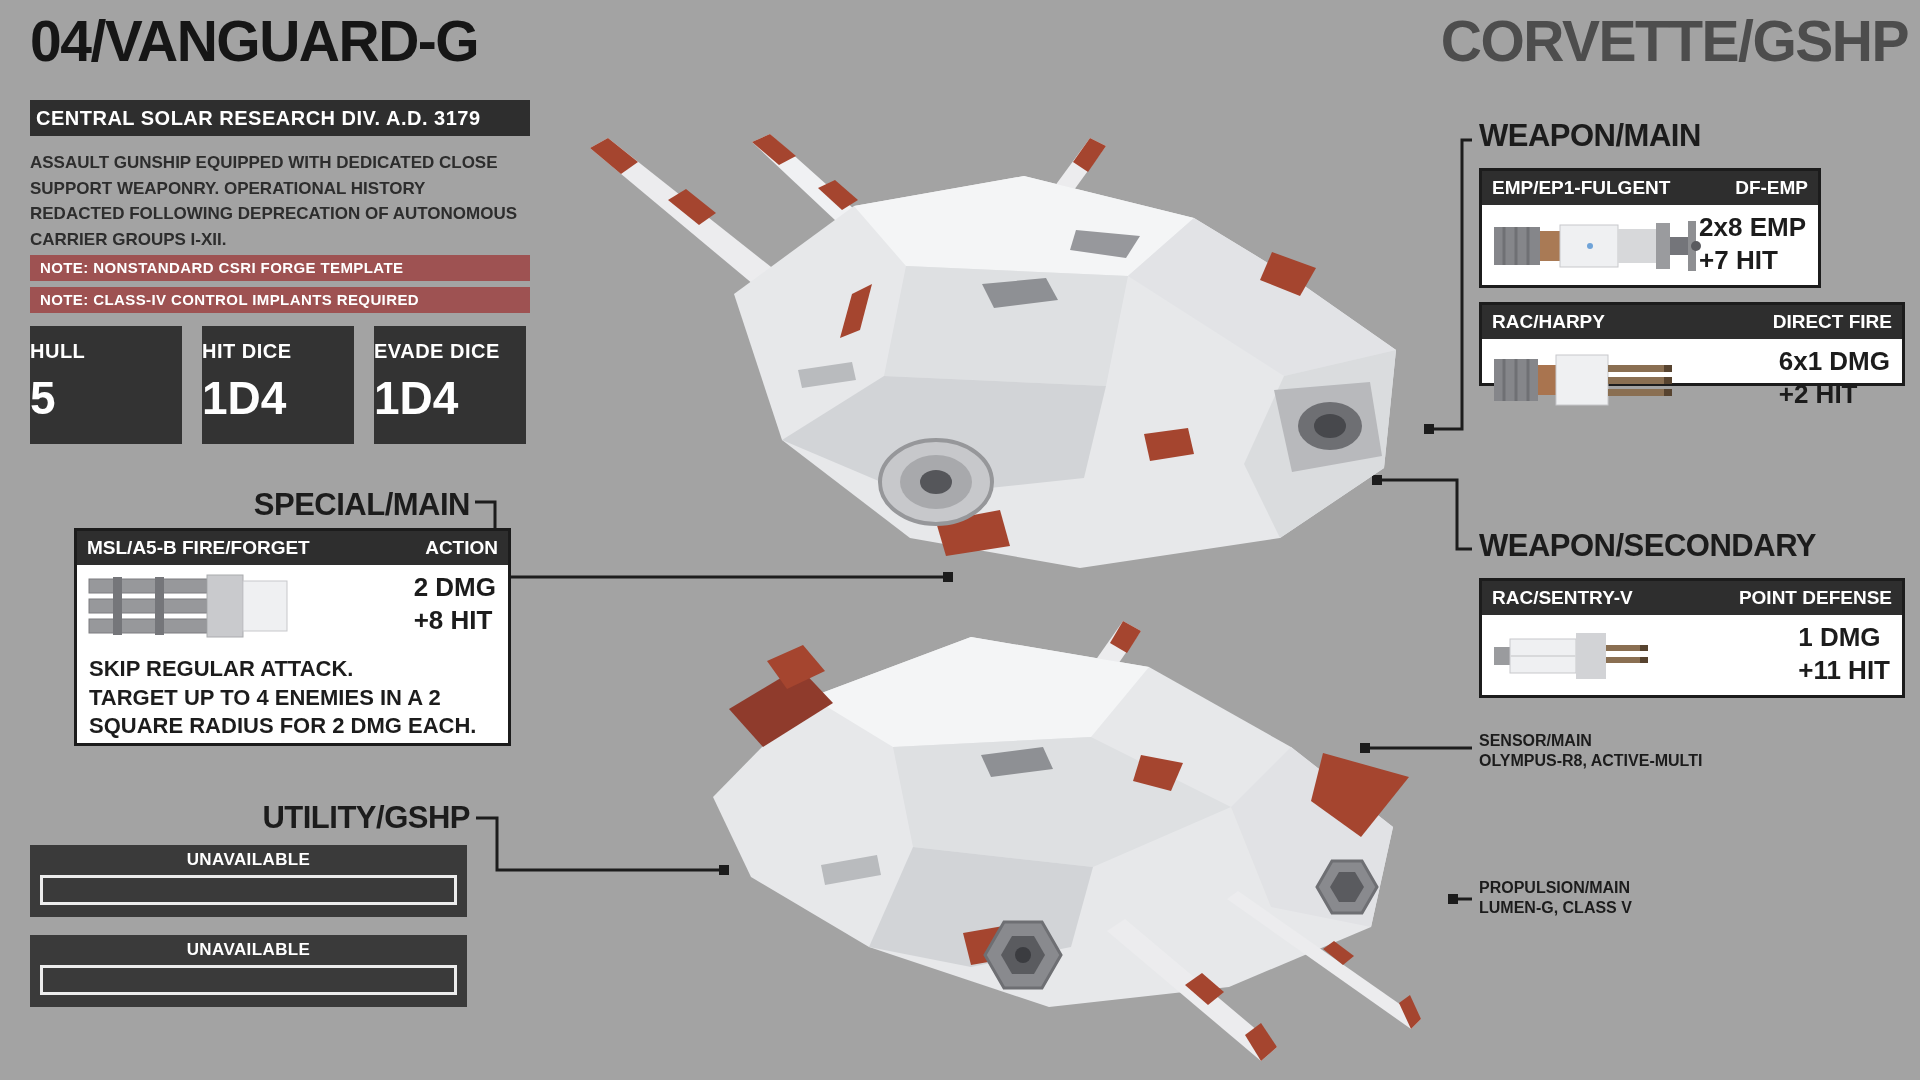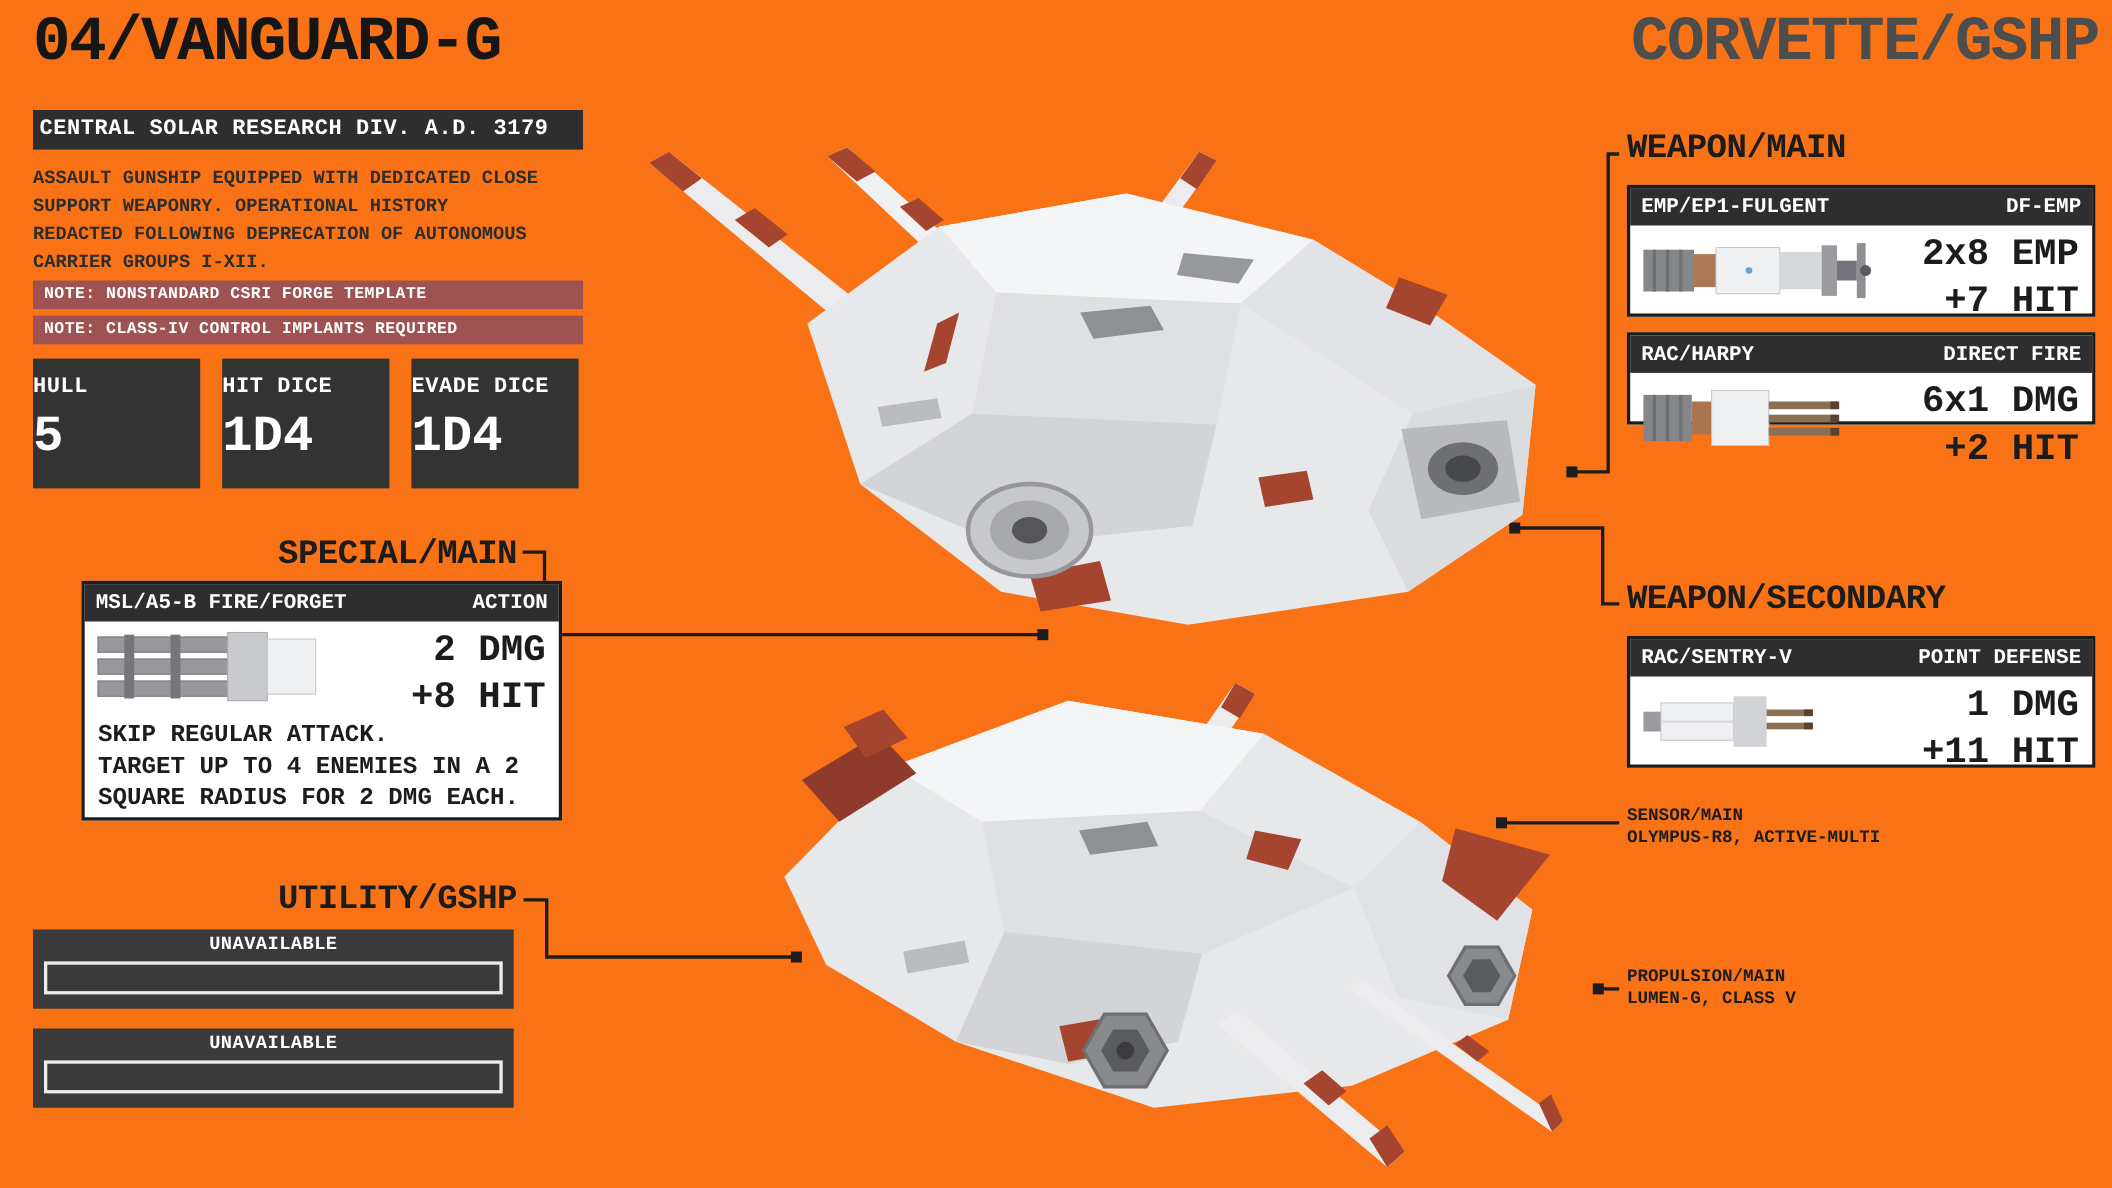--- a/index.html
+++ b/index.html
@@ -1,20 +1,20 @@
 <!DOCTYPE html>
 <html><head>
 <meta charset="utf-8">
 <style>
   * { box-sizing: border-box; margin: 0; padding: 0; }
   html,body { background:#ffffff; }
   .page {
     position: relative; width: 1920px; height: 1080px;
-    background: #f97316; overflow: hidden;
-    font-family: Liberation Mono, monospace;
+    background: #a3a3a3; overflow: hidden;
+    font-family: Liberation Sans, sans-serif;
     color: #1c1c1c;
   }
   .abs { position: absolute; }
   .title { font-size: 57px; font-weight: bold; letter-spacing: -1.5px; white-space: nowrap; }
   .title-left { color: #161616; }
   .title-right { color: #4d4d4d; }
   .org-bar {
     background:#2e2e2e; color:#fff; font-weight:bold; font-size:20px;
     line-height:36px; padding:0 6px; letter-spacing:0.5px;
   }
@@ -33,22 +33,22 @@
   .sec-h { font-size:31px; font-weight:bold; letter-spacing:-0.5px; white-space:nowrap; }
   .r { text-align:right; }
   .card { border:3px solid #1c1c1c; background:#ffffff; }
   .card-h {
     background:#2e2e2e; color:#ffffff; font-weight:bold; font-size:19px;
     height:34px; line-height:34px; padding:0 10px;
     display:flex; justify-content:space-between; white-space:nowrap;
   }
   .card-b { position:relative; width:100%; }
   .card-stats {
-    position:absolute; right:12px; top:6px; text-align:right;
-    font-size:34px; font-weight:bold; line-height:1.25; color:#1c1c1c;
+    position:absolute; right:12px; top:6px; 
+    font-size:26px; font-weight:bold; line-height:1.25; color:#1c1c1c;
   }
   .special-desc {
     position:absolute; left:12px; right:12px; top:90px;
     font-size:22px; font-weight:bold; line-height:1.3; color:#1c1c1c;
   }
   .slot {
     background:#3a3a3a; width:437px; height:72px; padding-top:5px;
   }
   .slot .slot-lbl {
     color:#fff; font-weight:bold; font-size:17px; text-align:center; letter-spacing:0.4px;
@@ -216,21 +216,21 @@
 
     <polygon points="314,350 333,317 371,317 390,350 371,383 333,383" fill="#898a8e" stroke="#6e6f73" stroke-width="3"></polygon>
     <polygon points="330,350 341,331 363,331 374,350 363,369 341,369" fill="#5a5b5f"></polygon>
     <ellipse cx="352" cy="350" rx="8" ry="8" fill="#3b3c40"></ellipse>
     <polygon points="646,282 661,256 691,256 706,282 691,308 661,308" fill="#898a8e" stroke="#6e6f73" stroke-width="3"></polygon>
     <polygon points="659,282 668,267 684,267 693,282 684,297 668,297" fill="#5a5b5f"></polygon>
   </svg>
 
   <div class="abs sec-h" style="left:1479px; top:118px;">WEAPON/MAIN</div>
 
-  <div class="abs card" style="left:1479px; top:168px; width:426px; height:120px;">
+  <div class="abs card" style="left:1479px; top:168px; width:342px; height:120px;">
     <div class="card-h">
       <span>EMP/EP1-FULGENT</span>
       <span>DF-EMP</span>
     </div>
     <div class="card-b" style="height:80px;">
       <svg class="abs" style="left:8px; top:2px;" width="240" height="78" viewBox="0 0 240 78">
         <rect x="4" y="20" width="46" height="38" fill="#85868a"></rect>
         <line x1="14" y1="20" x2="14" y2="58" stroke="#6f7074" stroke-width="3"></line>
         <line x1="26" y1="20" x2="26" y2="58" stroke="#6f7074" stroke-width="3"></line>
         <line x1="38" y1="20" x2="38" y2="58" stroke="#6f7074" stroke-width="3"></line>

